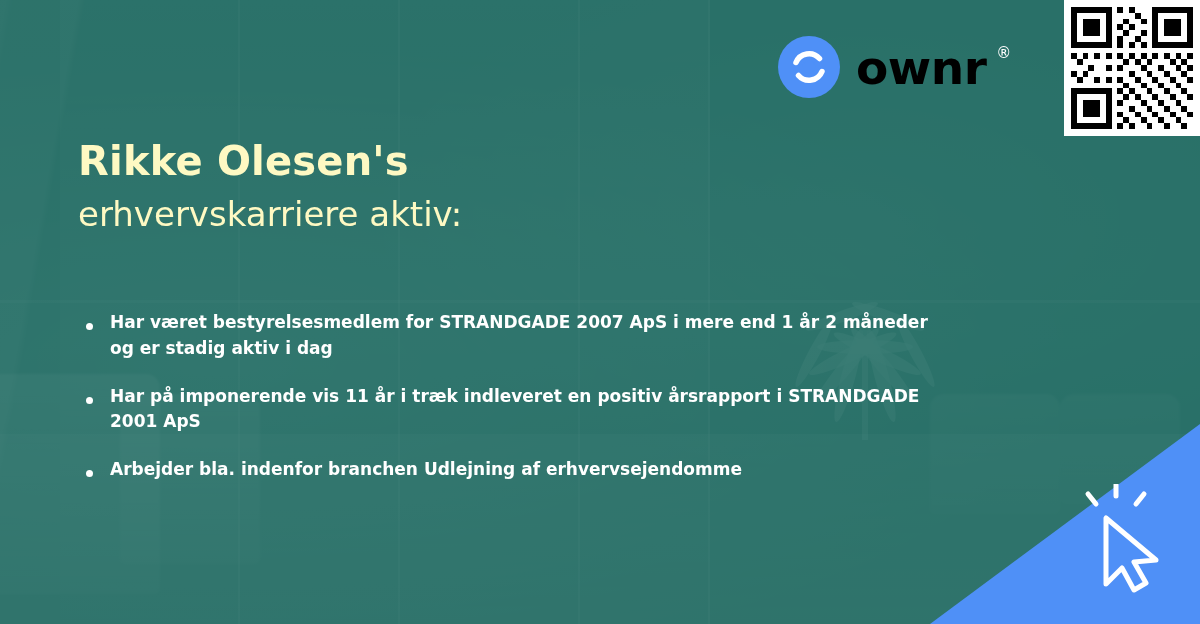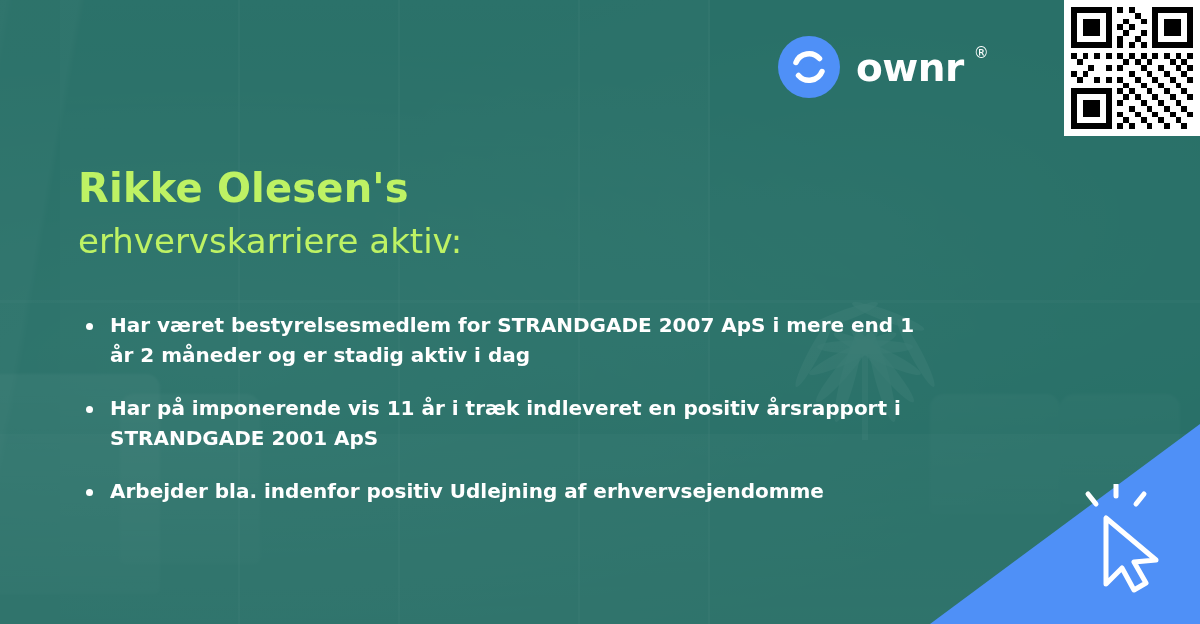--- a/index.html
+++ b/index.html
@@ -94,22 +94,22 @@
     position: absolute;
     top: 36px; left: 778px;
     display: flex;
     align-items: center;
     gap: 16px;
   }
   .logo-mark {
     width: 62px; height: 62px;
   }
   .logo-text {
-    color: #ffffff;
-    font-size: 39px;
+    color: #000000;
+    font-size: 47px;
     font-weight: bold;
     letter-spacing: -0.5px;
     line-height: 1;
   }
   .logo-reg {
     color: #ffffff;
     font-size: 15px;
     align-self: flex-start;
     margin-top: 8px;
     margin-left: -6px;
@@ -121,22 +121,22 @@
     top: 0; right: 0;
     width: 136px; height: 136px;
     background: #ffffff;
     padding: 7px;
   }
   .qr svg { display: block; width: 100%; height: 100%; }
 
   
   .headline {
     position: absolute;
-    left: 78px; top: 164px;
-    color: #bef264;
+    left: 78px; top: 137px;
+    color: #fef9c3;
   }
   .headline .line1 {
     font-size: 40px;
     font-weight: bold;
     line-height: 1.22;
     letter-spacing: 0.2px;
   }
   .headline .line2 {
     font-size: 34px;
     font-weight: normal;
@@ -147,21 +147,21 @@
   
   .bullets {
     position: absolute;
     left: 82px; top: 310px;
     width: 900px;
     list-style: none;
   }
   .bullets li {
     position: relative;
     color: #ffffff;
-    font-size: 20px;
+    font-size: 17px;
     font-weight: bold;
     line-height: 1.52;
     padding-left: 28px;
     margin-bottom: 22px;
     max-width: 860px;
   }
   .bullets li::before {
     content: "";
     position: absolute;
     left: 4px; top: 13px;
@@ -353,21 +353,21 @@
   </div>
 
   <div class="headline">
     <div class="line1">Rikke Olesen's</div>
     <div class="line2">erhvervskarriere aktiv:</div>
   </div>
 
   <ul class="bullets">
     <li>Har været bestyrelsesmedlem for STRANDGADE 2007 ApS i mere end 1 år 2 måneder og er stadig aktiv i dag</li>
     <li>Har på imponerende vis 11 år i træk indleveret en positiv årsrapport i STRANDGADE 2001 ApS</li>
-    <li>Arbejder bla. indenfor positiv Udlejning af erhvervsejendomme</li>
+    <li>Arbejder bla. indenfor branchen Udlejning af erhvervsejendomme</li>
   </ul>
 
   <div class="corner">
     <div class="tri"></div>
     <span class="cursor">
       <svg viewBox="0 0 96 110" width="96" height="110" aria-hidden="true">
         <g stroke="#ffffff" stroke-width="5" stroke-linecap="round" fill="none">
           <line x1="14" y1="20" x2="6" y2="10"></line>
           <line x1="34" y1="12" x2="34" y2="0"></line>
           <line x1="54" y1="20" x2="62" y2="10"></line>

